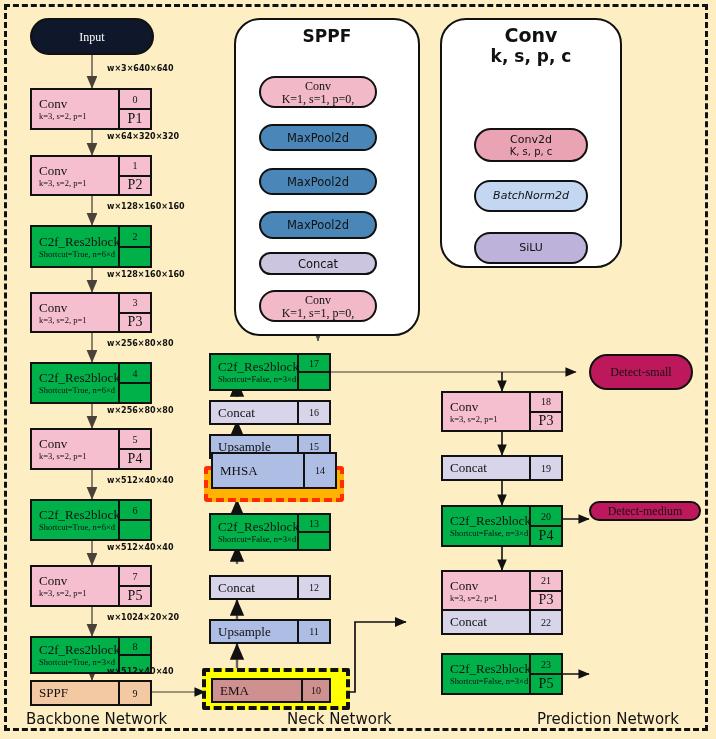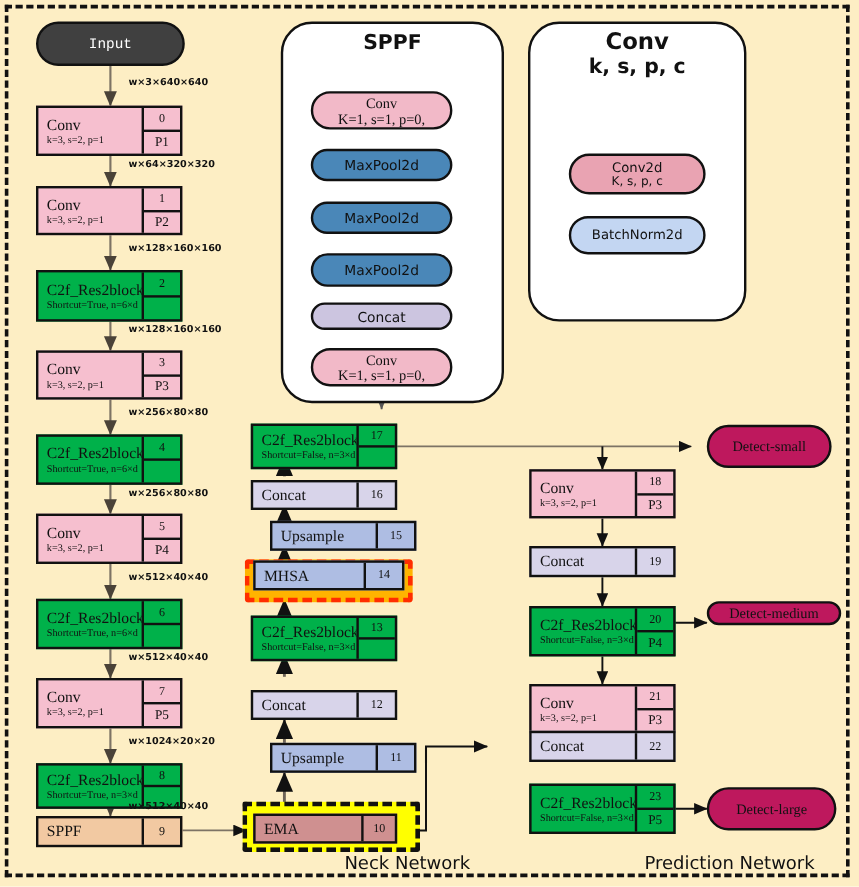--- a/index.html
+++ b/index.html
@@ -7,35 +7,35 @@
   #root{position:relative;width:716px;height:739px;background:#fdeec4;overflow:hidden;}
   .outer-dash{position:absolute;left:4px;top:4px;width:704px;height:727px;border:3px dashed #111;box-sizing:border-box;}
 
   
   .node{position:absolute;box-sizing:border-box;border:2px solid #111;display:flex;align-items:stretch;}
   .node .body{flex:1;display:flex;flex-direction:column;justify-content:center;align-items:flex-start;padding-left:7px;overflow:hidden;}
   .node .t1{font-size:13px;line-height:14px;color:#111;white-space:nowrap;}
   .node .t2{font-size:8.5px;line-height:10px;color:#111;white-space:nowrap;}
   .node .idx{width:32px;border-left:2px solid #111;display:flex;flex-direction:column;box-sizing:border-box;}
   .node .idx .n{flex:1;display:flex;align-items:center;justify-content:center;font-size:10px;color:#111;}
-  .node .idx .p{flex:1;border-top:2px solid #111;display:flex;align-items:center;justify-content:center;font-size:11px;color:#111;}
+  .node .idx .p{flex:1;border-top:2px solid #111;display:flex;align-items:center;justify-content:center;font-size:14px;color:#111;}
 
   .c-conv{background:#f6bfcf;}
   .c-c2f{background:#00b14a;}
   .c-concat{background:#d8d4ea;}
-  .c-ups{background:#aebde3;margin-left:16px;}
+  .c-ups{background:#aebde3;}
   .c-mhsa{background:#aebde3;}
   .c-sppf{background:#f2c9a2;}
   .c-ema{background:#cf9090;}
 
   
   .pill{position:absolute;box-sizing:border-box;border:2px solid #111;border-radius:999px;display:flex;flex-direction:column;align-items:center;justify-content:center;}
   .pill .p1{font-size:12px;line-height:14px;color:#111;}
   .pill .p2{font-size:12px;line-height:12px;color:#111;}
-  .p-input{background:#404040;font-family:Liberation Mono, monospace;}
+  .p-input{background:#0f172a;}
   .p-input .p1{color:#fff;font-size:12px;}
   .p-conv{background:#f2b9c8;}
   .p-maxpool{background:#4a87b8;font-family:"DejaVu Sans",sans-serif;}
   .p-maxpool .p1{color:#111;font-size:11.5px;}
   .p-concat{background:#ccc5e0;font-family:"DejaVu Sans",sans-serif;}
   .p-concat .p1{font-size:11.5px;}
   .p-conv2d{background:#e9a3b2;font-family:"DejaVu Sans",sans-serif;}
   .p-conv2d .p1{font-size:11px;line-height:13px;}
   .p-conv2d .p2{font-size:10px;}
   .p-bn{background:#c3d6f2;font-family:"DejaVu Sans",sans-serif;}
@@ -301,22 +301,25 @@
   </div>
 
   <div class="panel" style="left:440px;top:18px;width:182px;height:250px;"></div>
   <div class="panel-title" style="left:440px;top:24px;width:182px;font-size:19px;">Conv</div>
   <div class="panel-title" style="left:440px;top:46px;width:182px;font-size:17px;">k, s, p, c</div>
 
   <div class="pill p-conv2d" style="left:474px;top:128px;width:114px;height:34px;">
     <div class="p1">Conv2d</div>
     <div class="p2">K, s, p, c</div>
   </div>
-  <div class="pill p-bn" style="left:474px;top:180px;width:114px;height:32px;">
+  <div class="pill p-bn" style="left:474px;top:180px;width:114px;height:32px;font-style:italic;">
     <div class="p1">BatchNorm2d</div>
+  </div>
+  <div class="pill p-silu" style="left:474px;top:232px;width:114px;height:32px;">
+    <div class="p1">SiLU</div>
   </div>
 
   <div class="hl hl-mhsa" style="left:204px;top:466px;width:140px;height:36px;"></div>
   <div class="hl hl-ema" style="left:202px;top:668px;width:148px;height:42px;"></div>
 
   <div class="node c-c2f" style="left:209px;top:353px;width:122px;height:38px;">
     <div class="body">
         <div class="t1">C2f_Res2block</div>
       <div class="t2">Shortcut=False, n=3×d</div>
       </div>
@@ -337,21 +340,21 @@
 
   <div class="node c-ups" style="left:209px;top:434px;width:122px;height:25px;">
     <div class="body" style="justify-content:center;">
         <div class="t1">Upsample</div>
       </div>
     <div class="idx">
         <div class="n">15</div>
       </div>
   </div>
 
-  <div class="node c-mhsa" style="left:211px;top:467px;width:126px;height:25px;">
+  <div class="node c-mhsa" style="left:211px;top:452px;width:126px;height:37px;">
     <div class="body" style="justify-content:center;">
         <div class="t1">MHSA</div>
       </div>
     <div class="idx">
         <div class="n">14</div>
       </div>
   </div>
 
   <div class="node c-c2f" style="left:209px;top:513px;width:122px;height:38px;">
     <div class="body">
@@ -452,19 +455,17 @@
       <div class="p">P5</div>
       </div>
   </div>
 
   <div class="pill p-detect" style="left:589px;top:354px;width:104px;height:36px;">
     <div class="p1">Detect-small</div>
   </div>
   <div class="pill p-detect" style="left:589px;top:501px;width:112px;height:20px;">
     <div class="p1">Detect-medium</div>
   </div>
-  <div class="pill p-detect" style="left:589px;top:656px;width:108px;height:36px;">
-    <div class="p1">Detect-large</div>
-  </div>
-
+
+  <div class="caption" style="left:26px;top:710px;">Backbone Network</div>
   <div class="caption" style="left:287px;top:710px;">Neck Network</div>
   <div class="caption" style="left:537px;top:710px;">Prediction Network</div>
 </div>
 
 </body></html>

